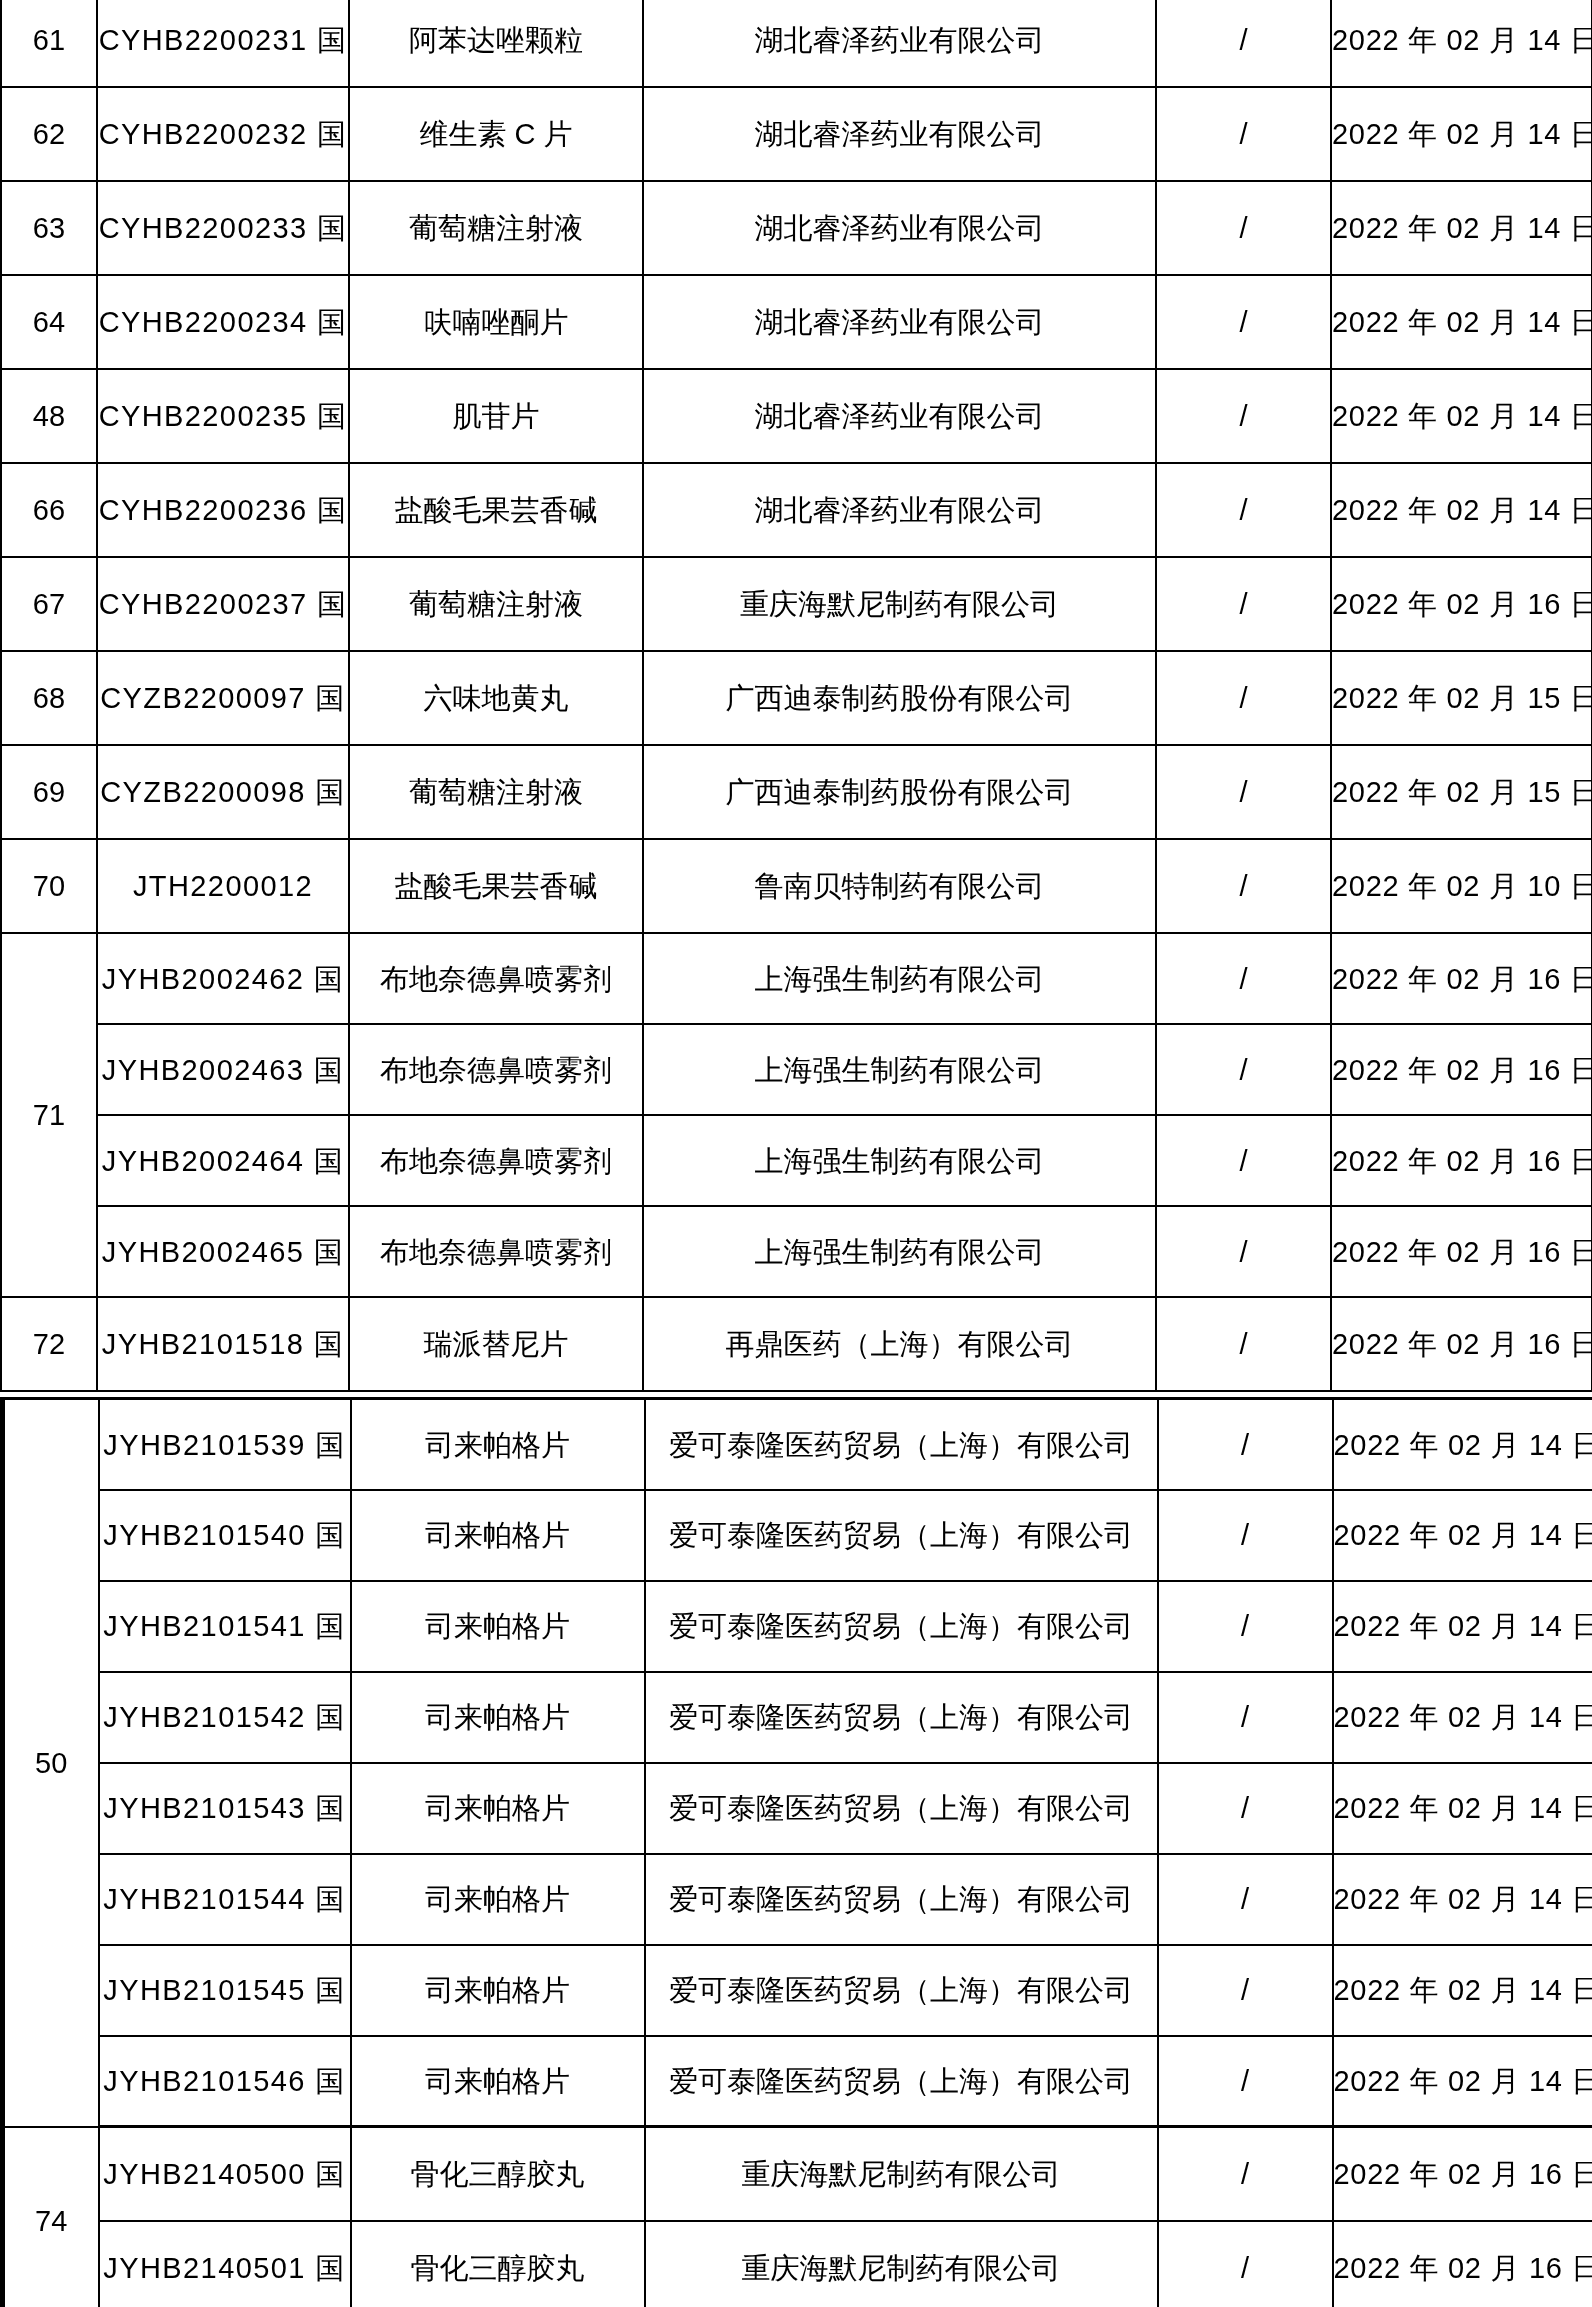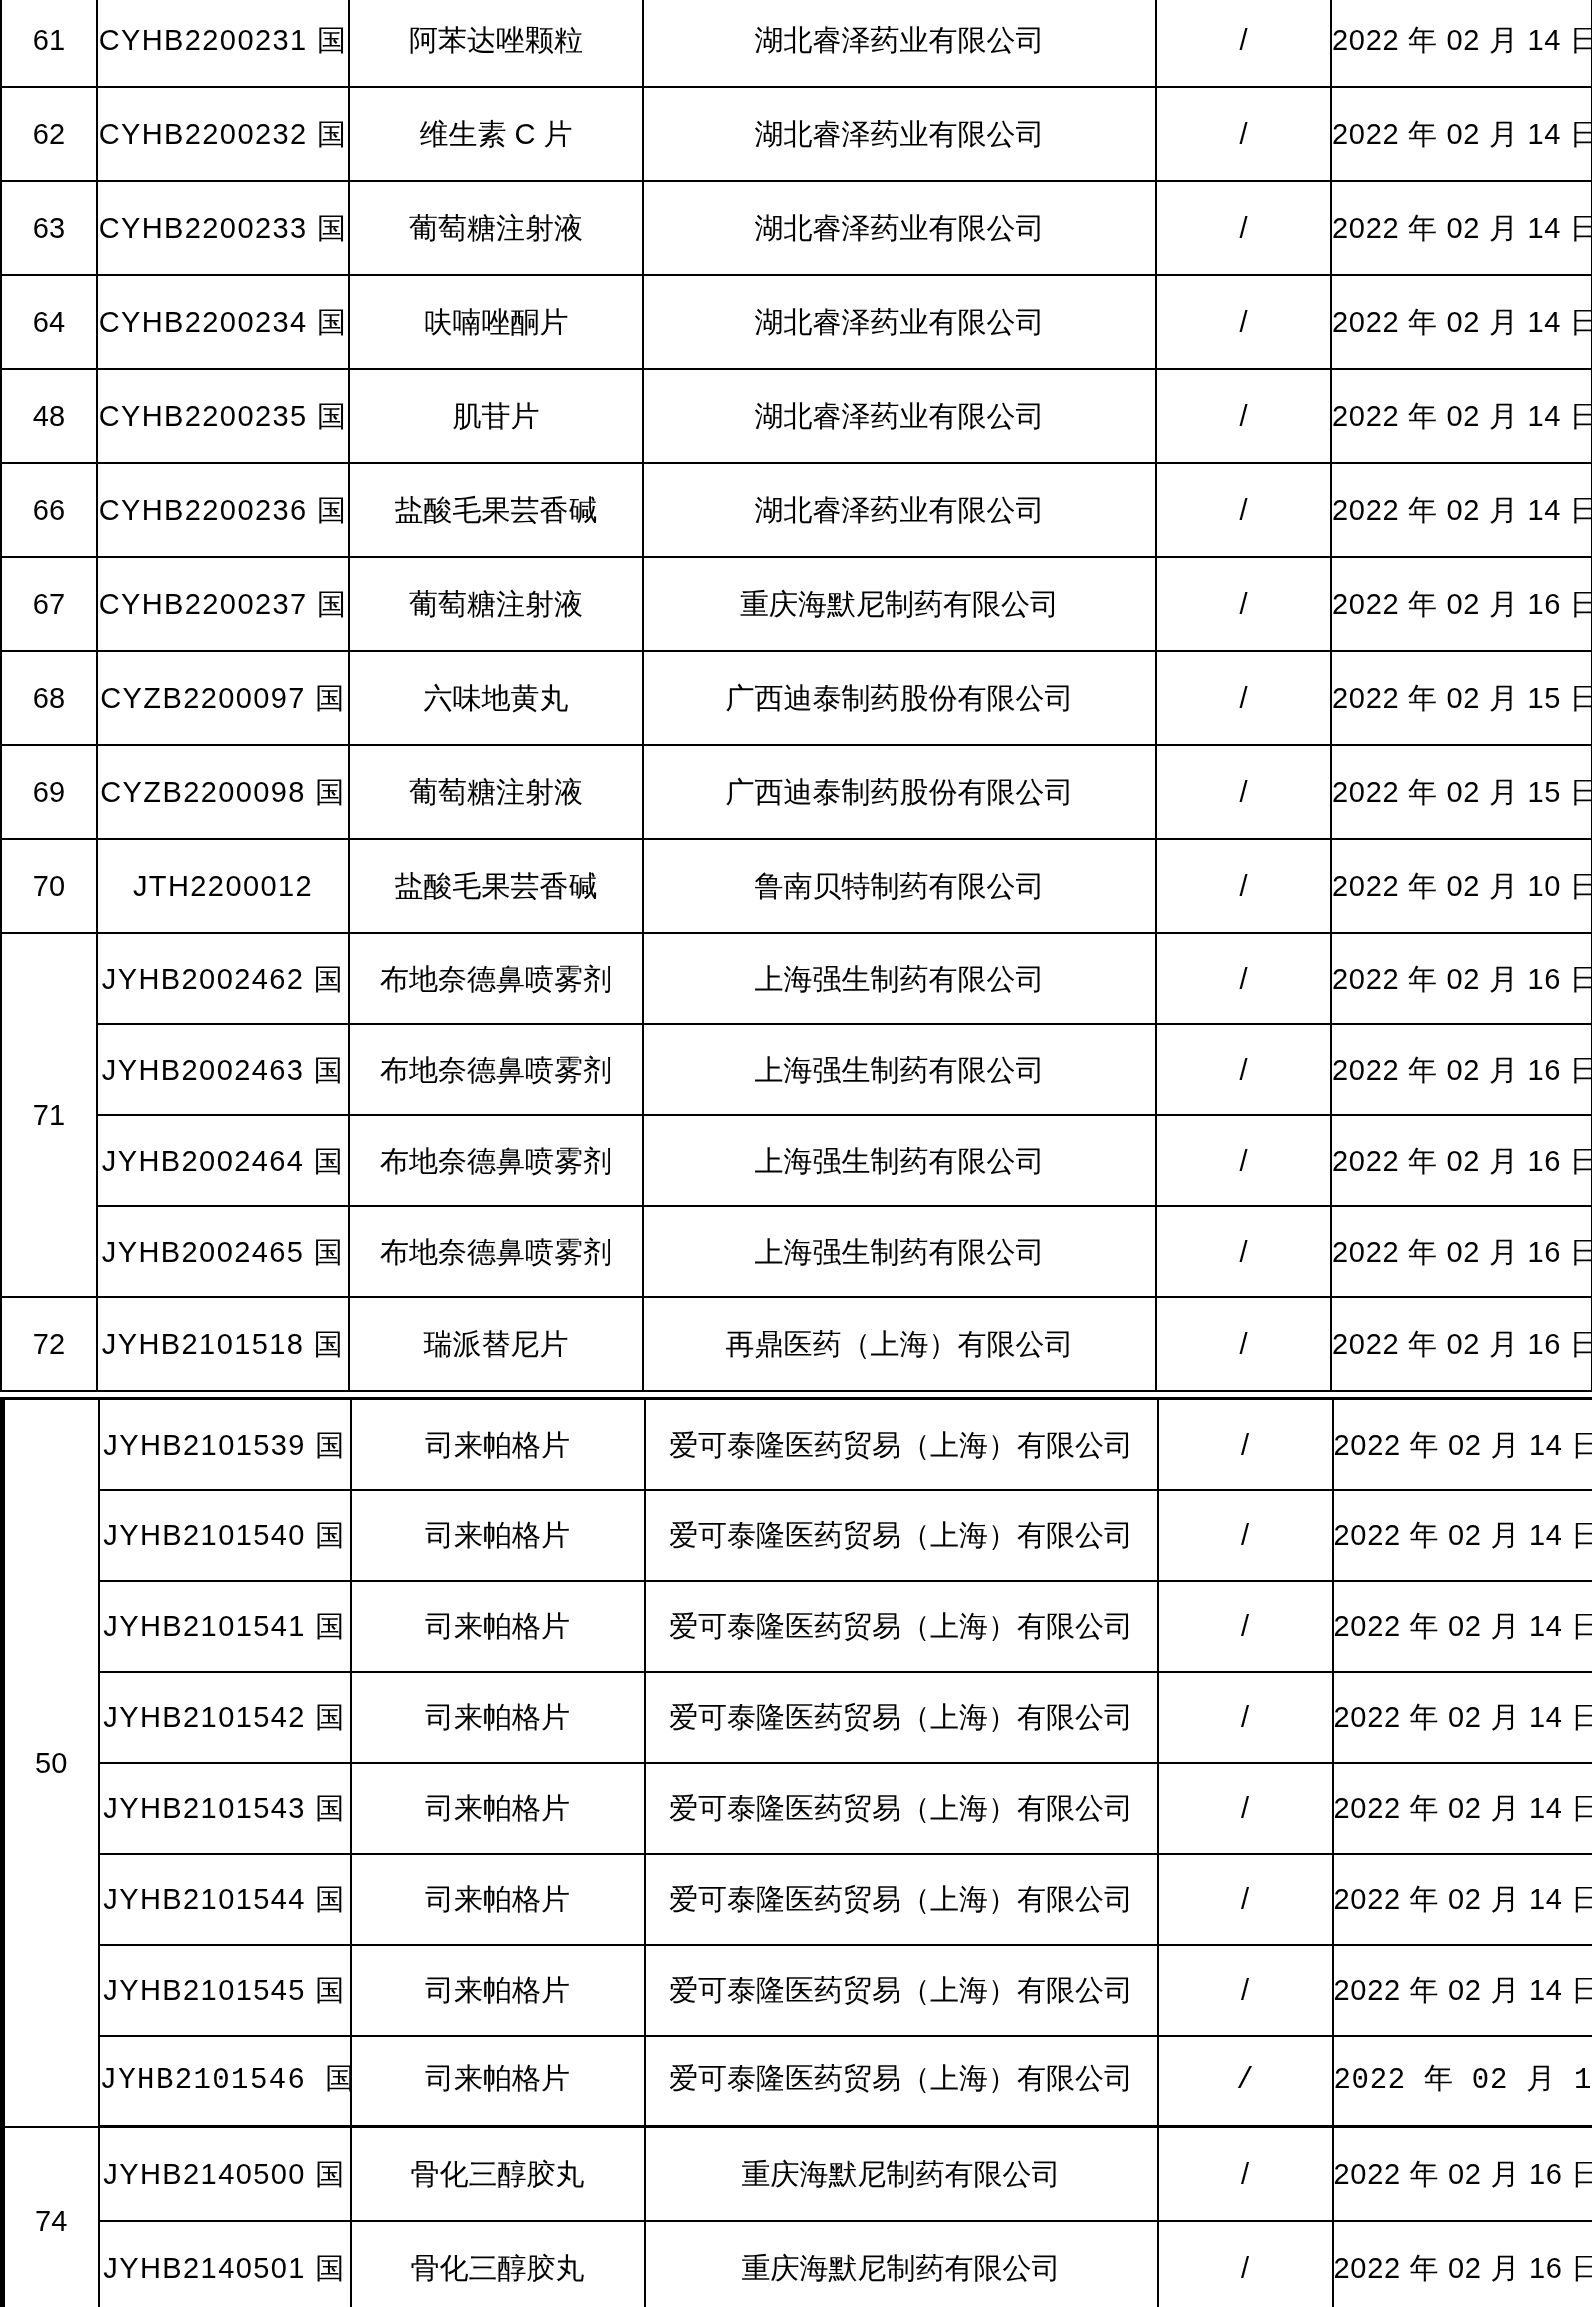--- a/index.html
+++ b/index.html
@@ -54,21 +54,21 @@
   tr.rh-std   { height: 94px; }
   tr.rh-sub   { height: 91px; }
 
   
   table.t2 {
     margin-top: 5px;
     border-left: 5px solid #000000;
     border-top: 3.6px solid #000000;
     border-right: 2.1px solid #000000;
   }
-  table.t2 tr.group-end td { border-bottom-width: 3.6px; font-family: Liberation Mono, monospace; }
+  table.t2 tr.group-end td { border-bottom-width: 3.6px; }
 </style>
 </head>
 <body>
 
 <div class="sheet">
 
   <table class="reg t1">
     <colgroup>
       <col class="w-no">
         <col class="w-code">

